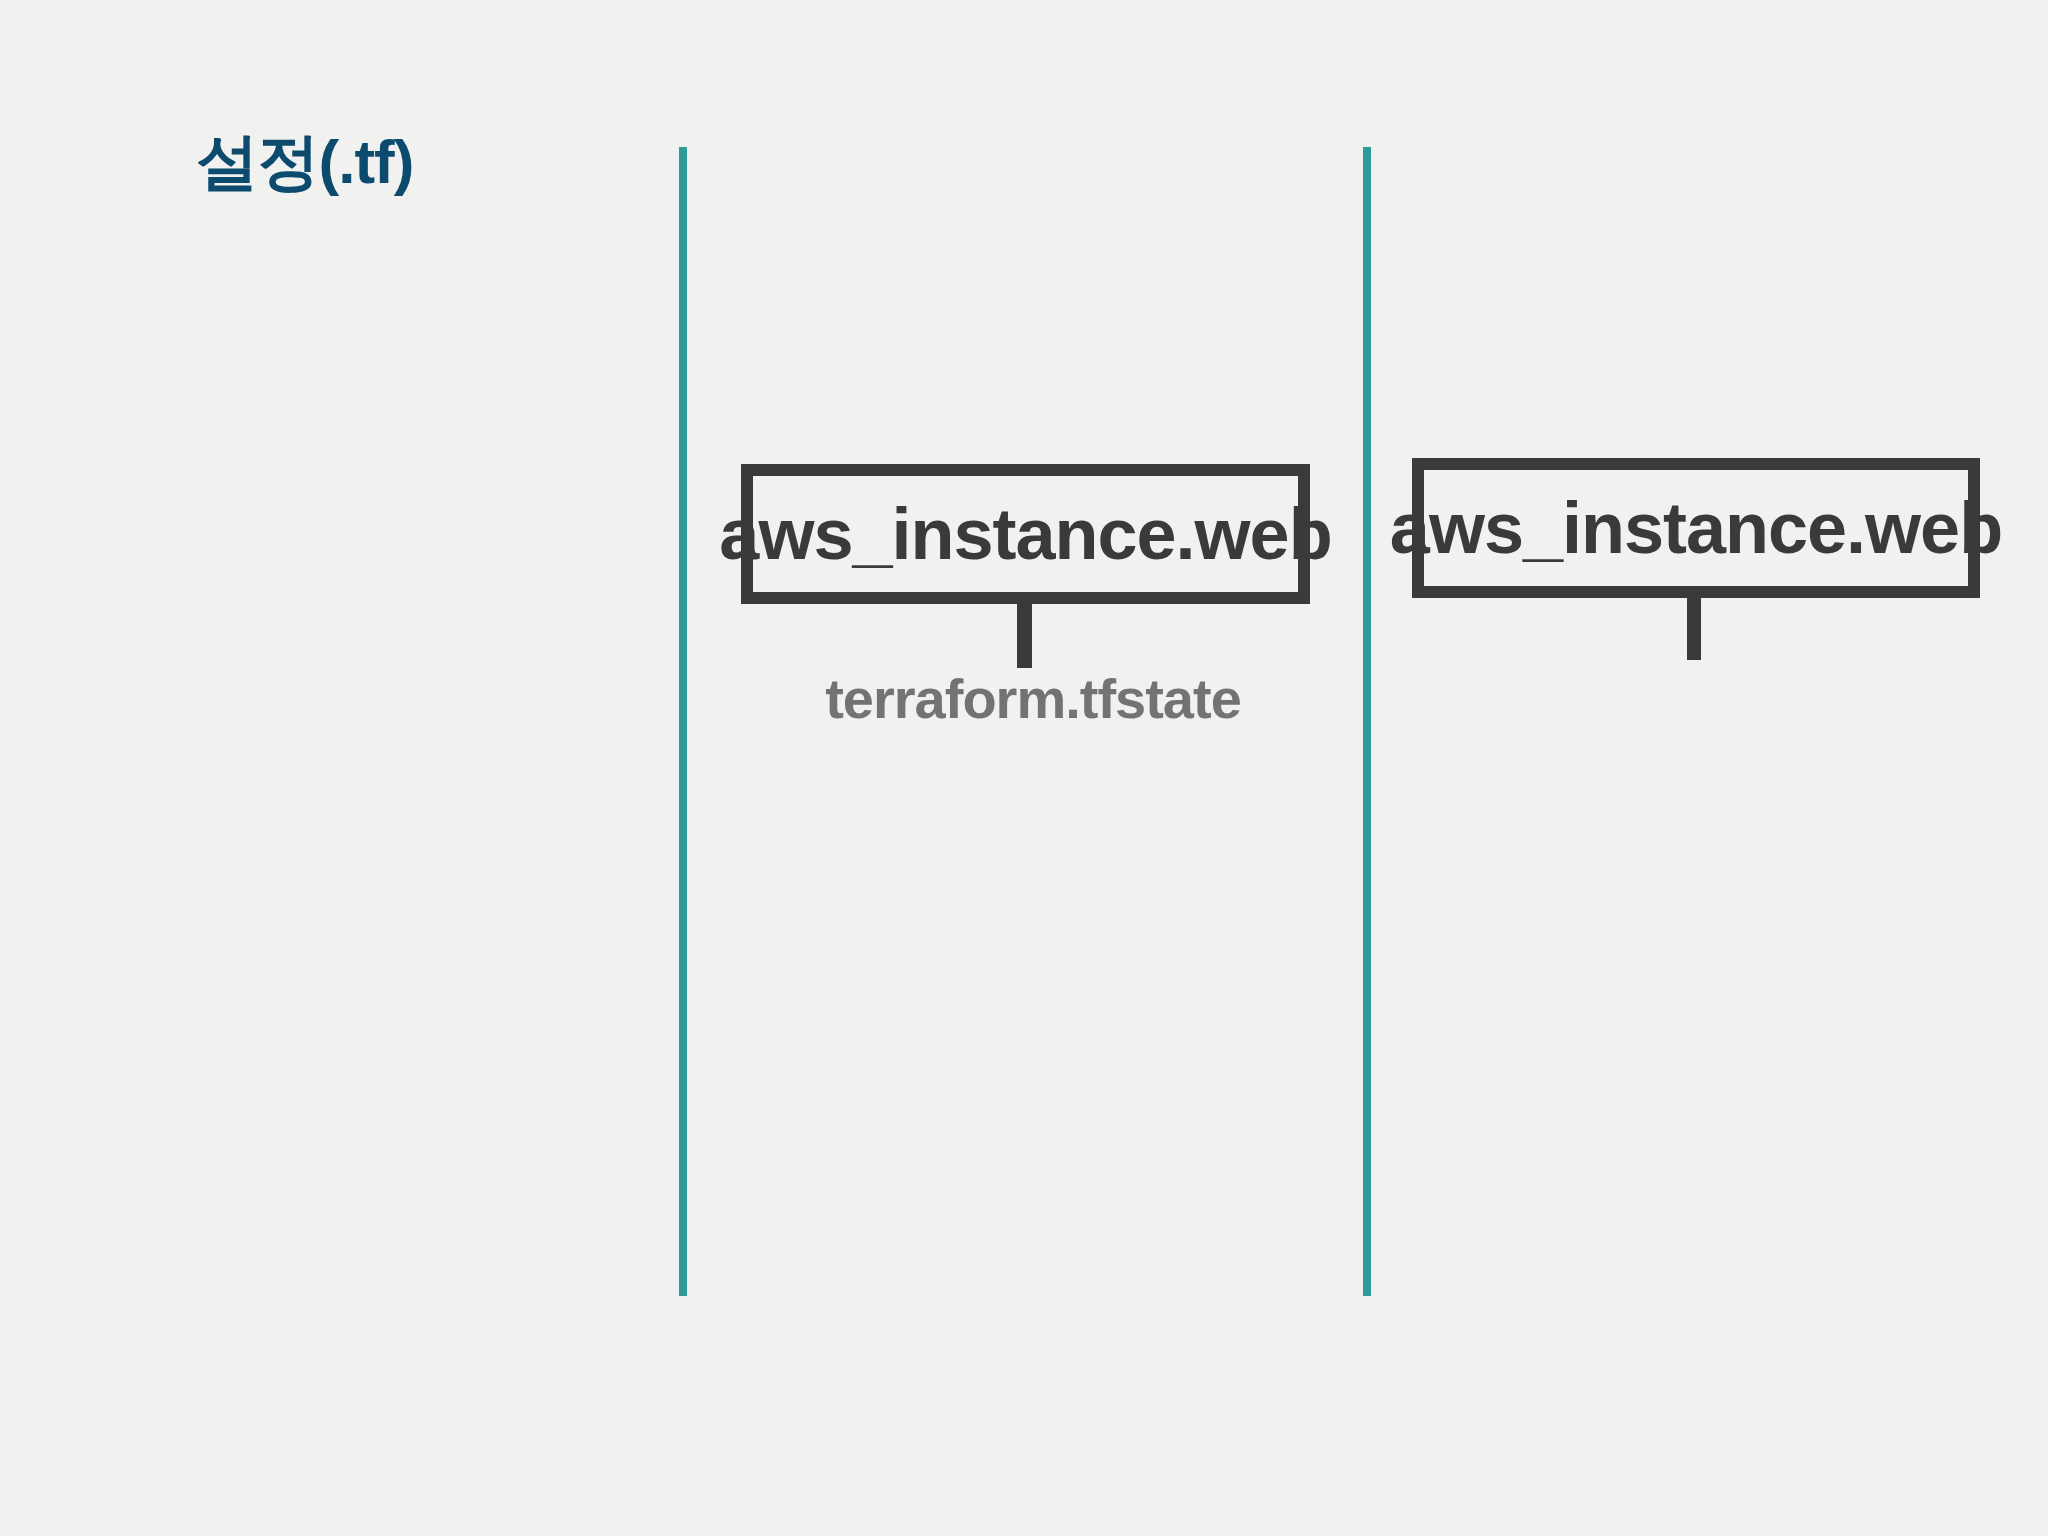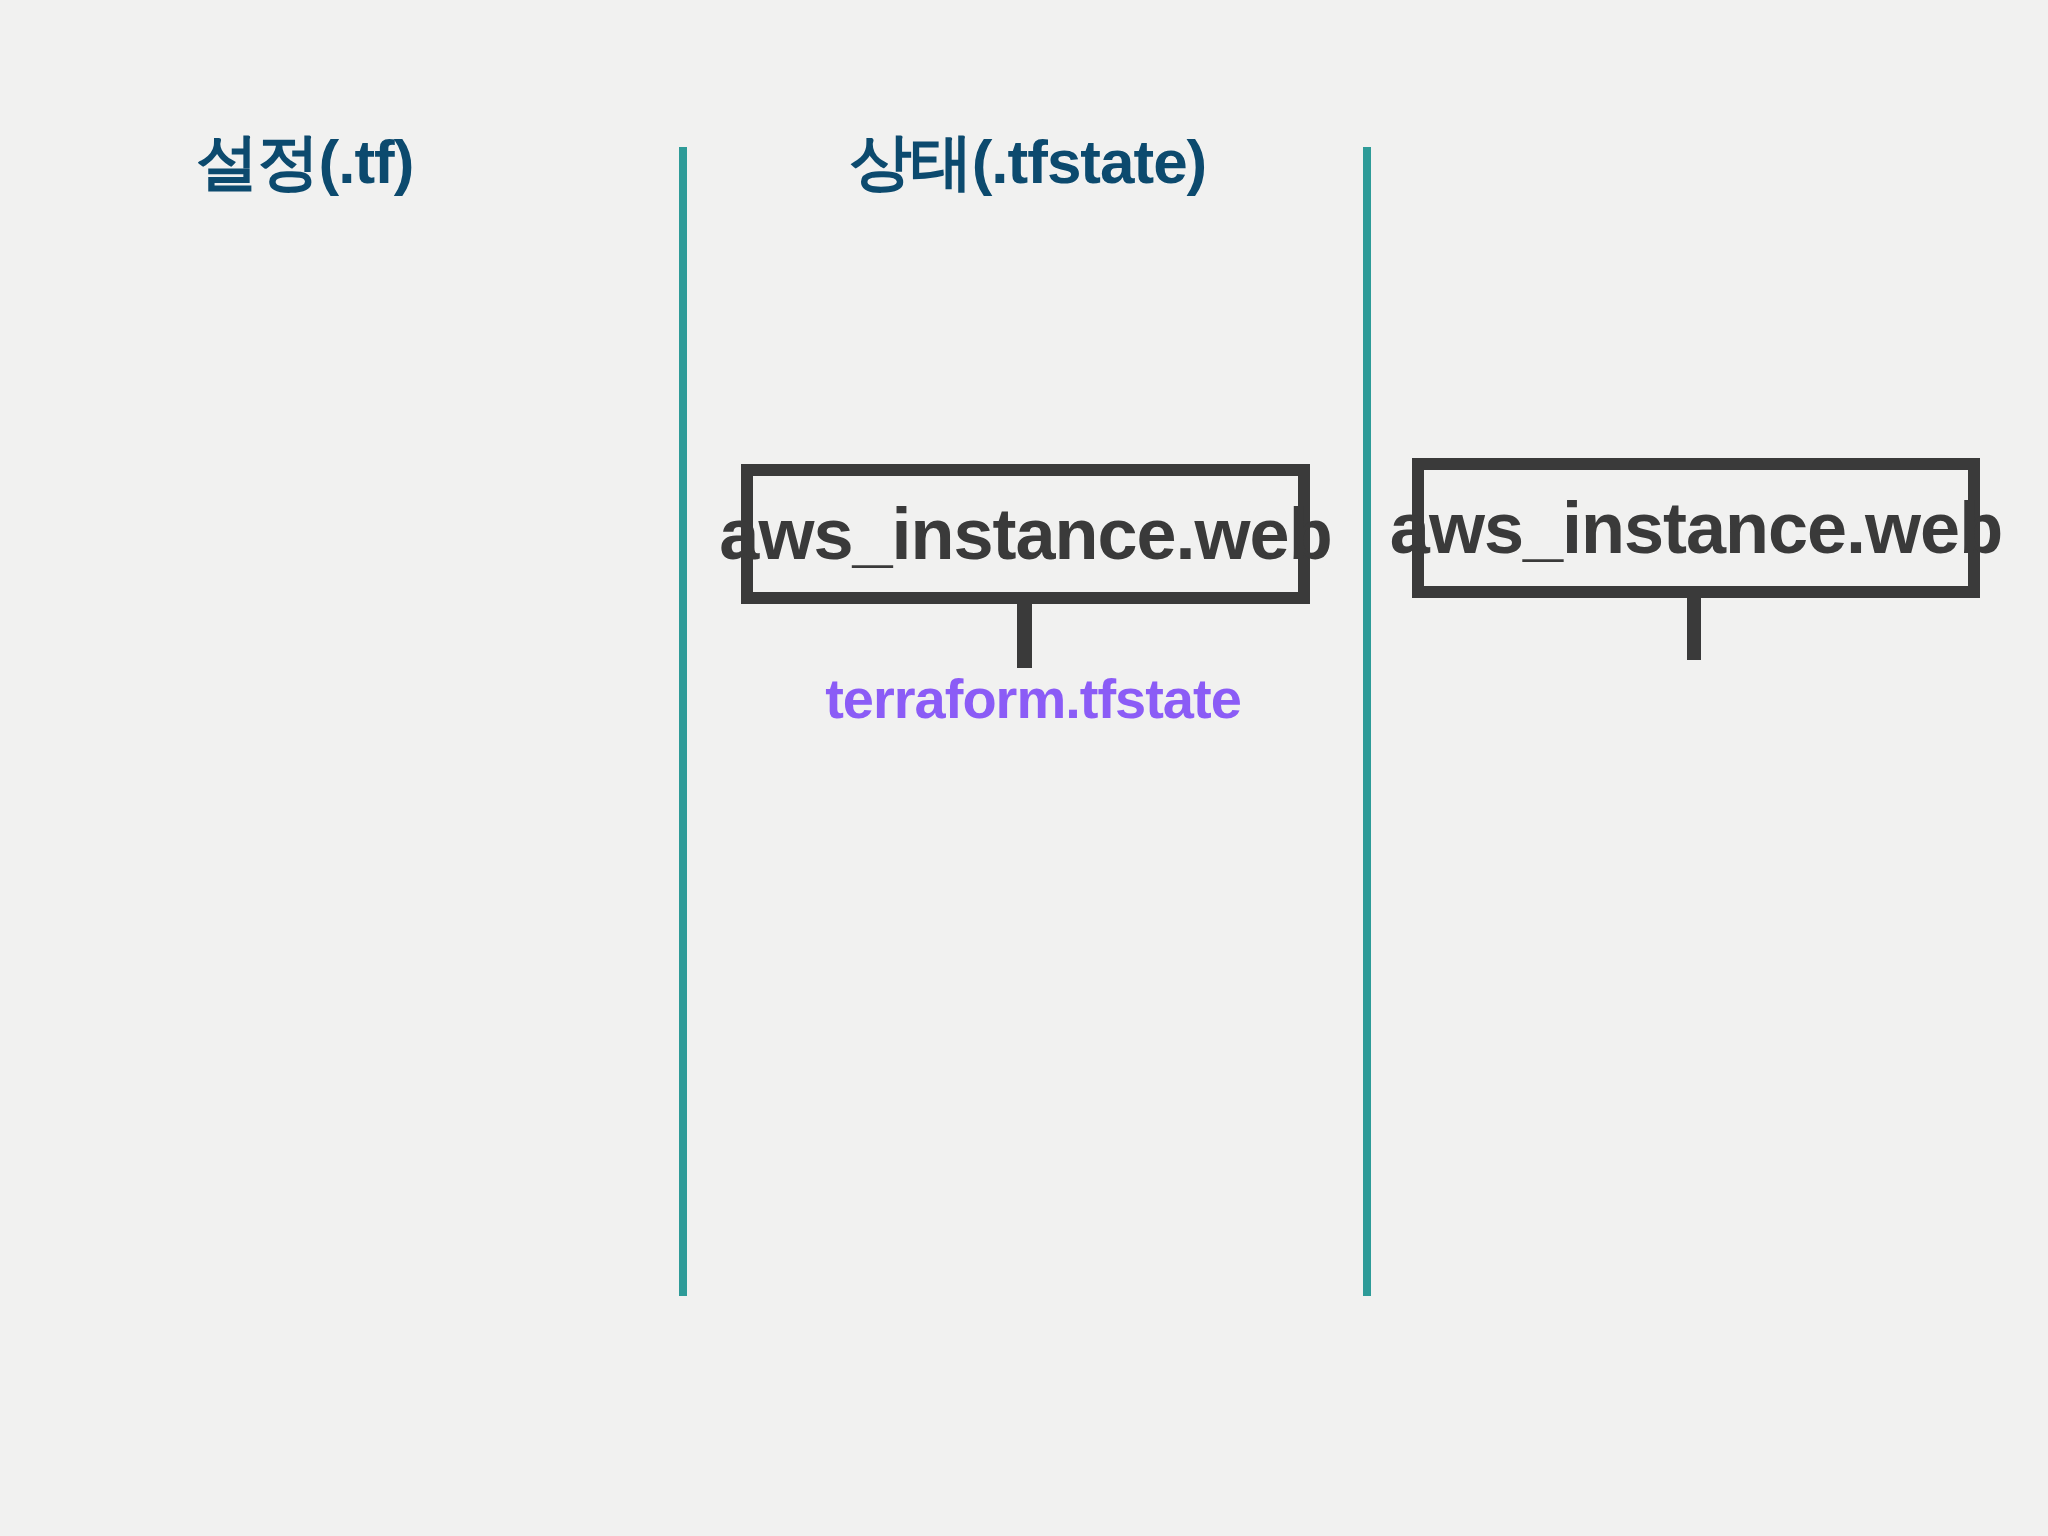--- a/index.html
+++ b/index.html
@@ -68,34 +68,33 @@
 
   .caption {
     position: absolute;
     width: 520px;
     height: 60px;
     display: flex;
     align-items: center;
     justify-content: center;
     font-size: 56px;
     letter-spacing: -1px;
-    color: #8b5cf6;
+    color: #737373;
     white-space: nowrap;
   }
   .caption.state-caption    { left: 773px;  top: 668px; } 
   .caption.resource-caption { left: 1443px; top: 666px; } 
 </style>
 </head>
 <body>
 
 <div class="slide">
 
   <div class="col-header h-config">설정(.tf)</div>
 
-  <div class="col-header h-state">상태(.tfstate)</div>
 
 
   <div class="divider d1"></div>
 
   <div class="divider d2"></div>
 
   <div class="node-box state-box">
     <span>aws_instance.web</span>
   </div>
   <div class="connector state-connector"></div>

